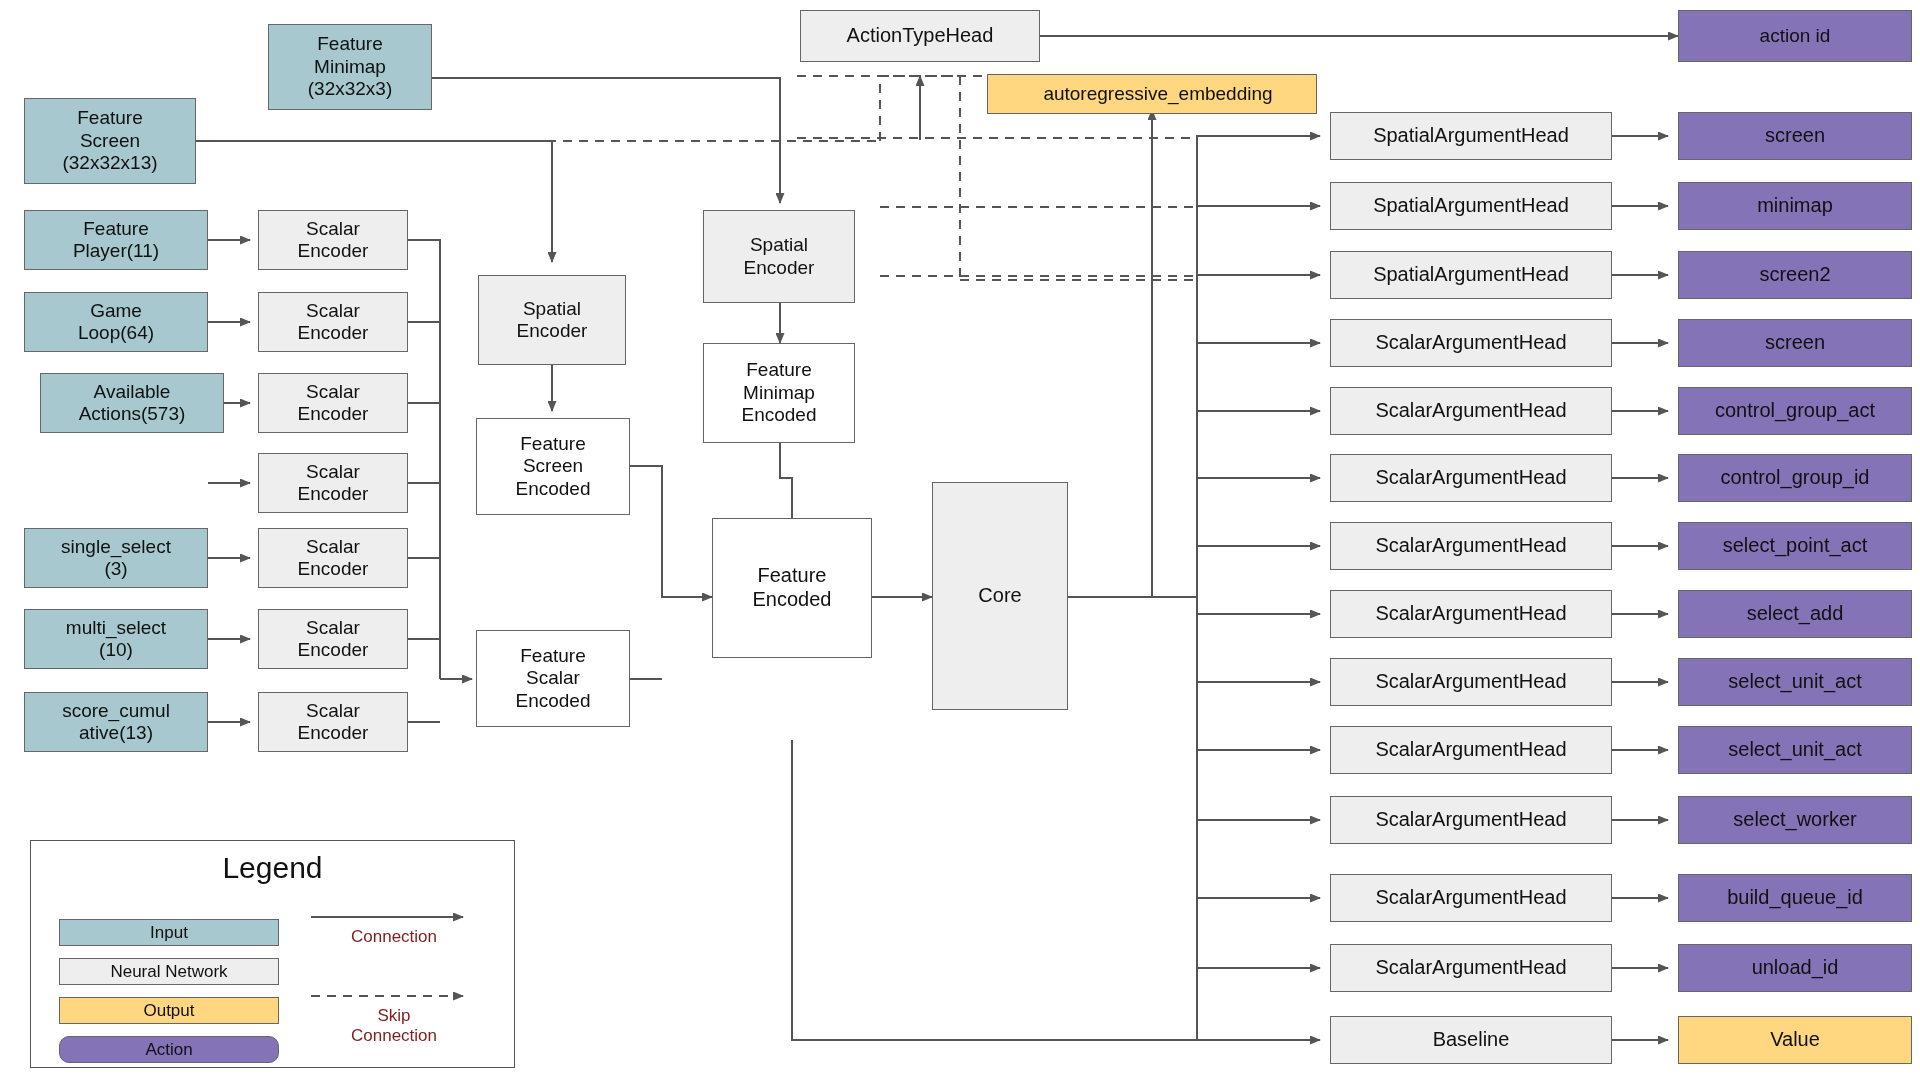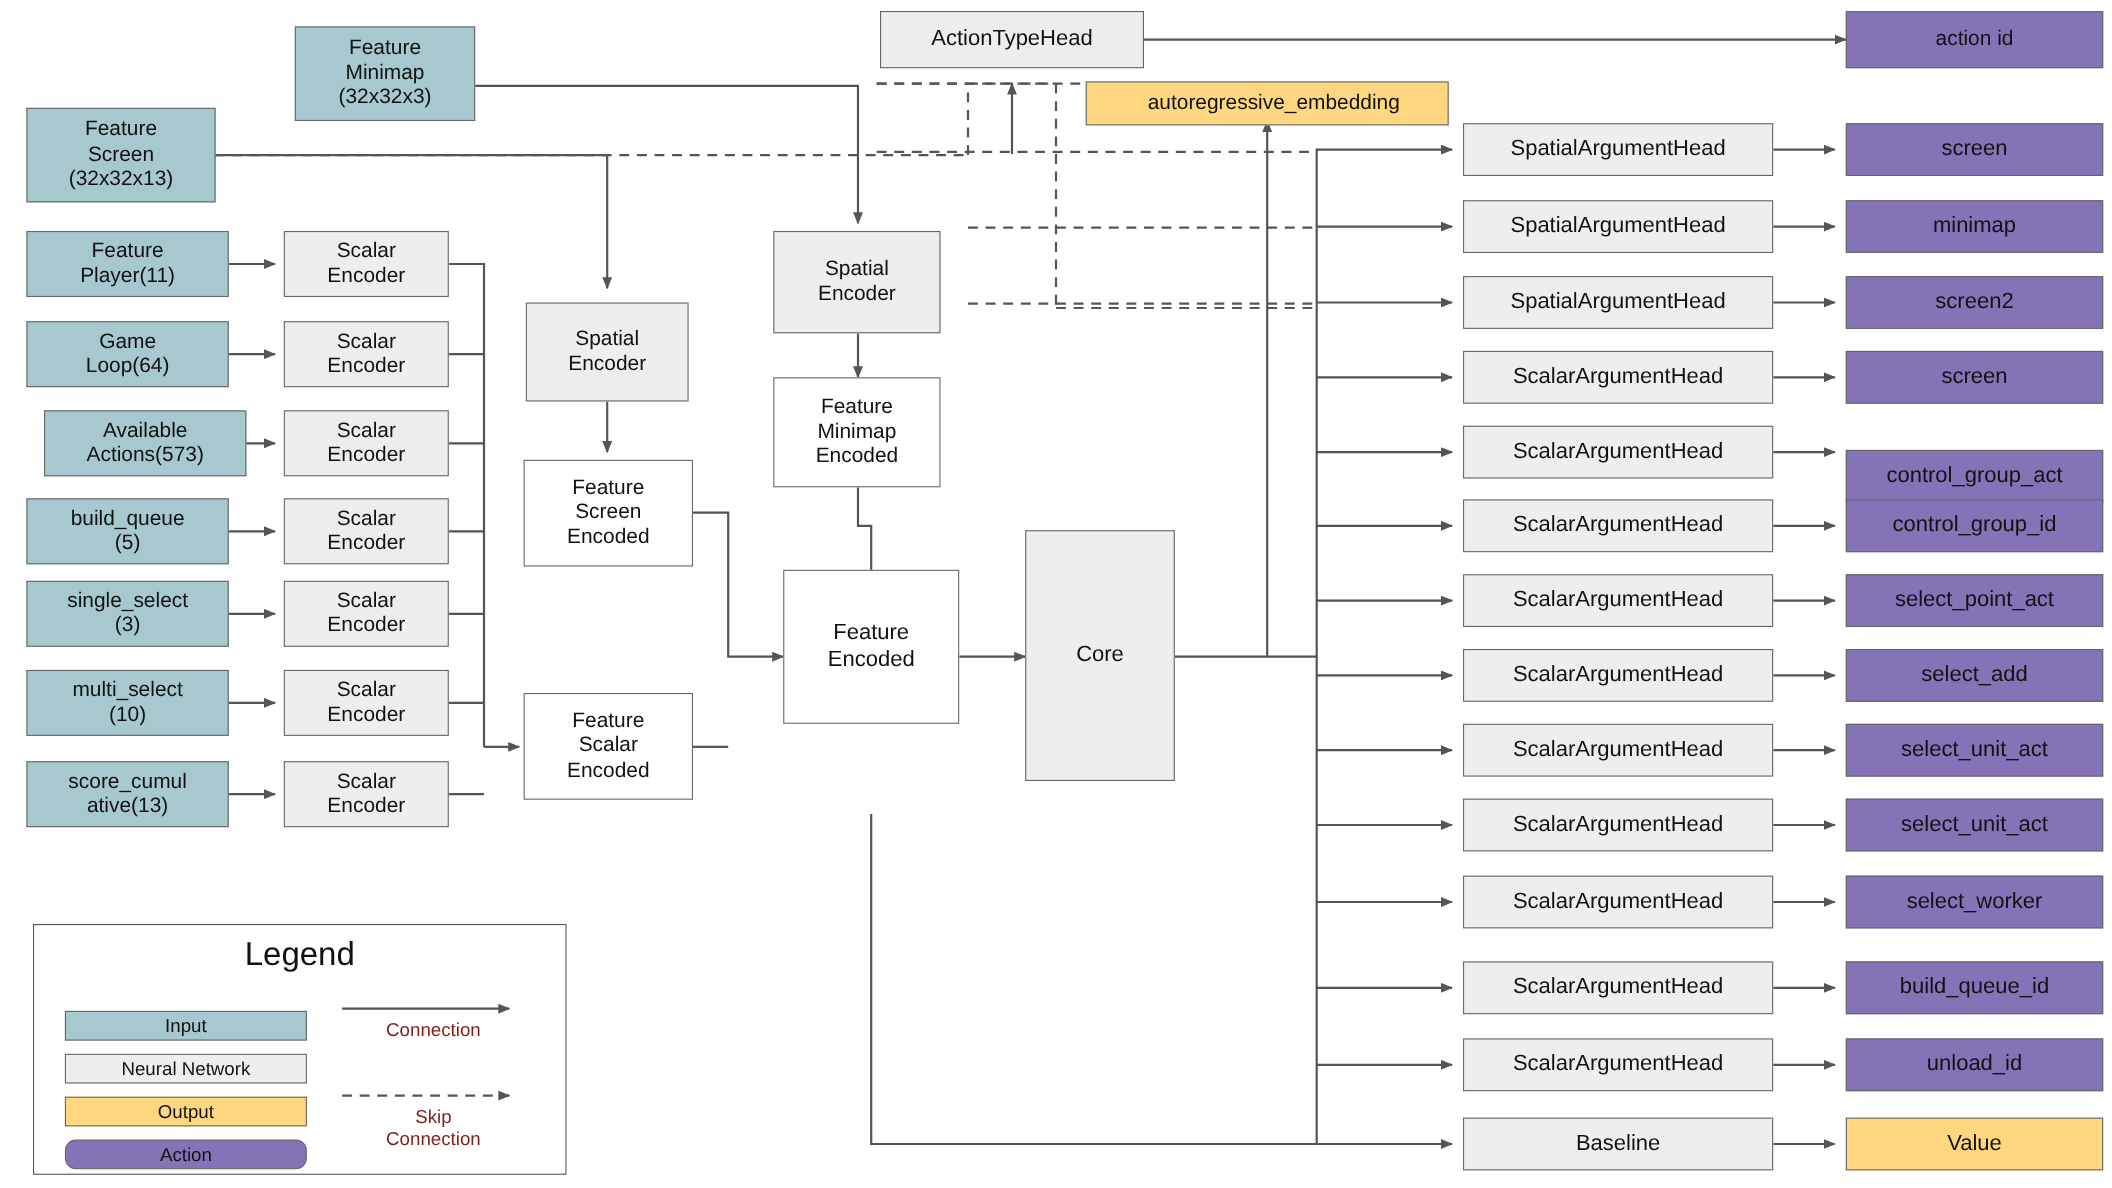--- a/index.html
+++ b/index.html
@@ -194,22 +194,20 @@
 
   <div class="node n-input fs-19" style="left:24px; top:210px; width:184px; height:60px;">Feature
 Player(11)</div>
 
   <div class="node n-input fs-19" style="left:24px; top:292px; width:184px; height:60px;">Game
 Loop(64)</div>
 
   <div class="node n-input fs-19" style="left:24px; top:373px; width:184px; height:60px;margin-left:16px;">Available
 Actions(573)</div>
 
-  <div class="node n-input fs-19" style="left:24px; top:453px; width:184px; height:60px;">build_queue
-(5)</div>
 
   <div class="node n-input fs-19" style="left:24px; top:528px; width:184px; height:60px;">single_select
 (3)</div>
 
   <div class="node n-input fs-19" style="left:24px; top:609px; width:184px; height:60px;">multi_select
 (10)</div>
 
   <div class="node n-input fs-19" style="left:24px; top:692px; width:184px; height:60px;">score_cumul
 ative(13)</div>
 
@@ -269,21 +267,21 @@
   <div class="node n-nn fs-18" style="left:1330px; top:726px; width:282px; height:48px;">ScalarArgumentHead</div>
   <div class="node n-nn fs-18" style="left:1330px; top:796px; width:282px; height:48px;">ScalarArgumentHead</div>
   <div class="node n-nn fs-18" style="left:1330px; top:874px; width:282px; height:48px;">ScalarArgumentHead</div>
   <div class="node n-nn fs-18" style="left:1330px; top:944px; width:282px; height:48px;">ScalarArgumentHead</div>
   <div class="node n-nn fs-18" style="left:1330px; top:1016px; width:282px; height:48px;">Baseline</div>
 
   <div class="node n-action fs-18" style="left:1678px; top:112px; width:234px; height:48px;">screen</div>
   <div class="node n-action fs-18" style="left:1678px; top:182px; width:234px; height:48px;">minimap</div>
   <div class="node n-action fs-18" style="left:1678px; top:251px; width:234px; height:48px;">screen2</div>
   <div class="node n-action fs-18" style="left:1678px; top:319px; width:234px; height:48px;">screen</div>
-  <div class="node n-action fs-18" style="left:1678px; top:409px; width:234px; height:48px;">control_group_act</div>
+  <div class="node n-action fs-18" style="left:1678px; top:387px; width:234px; height:48px;">control_group_act</div>
   <div class="node n-action fs-18" style="left:1678px; top:454px; width:234px; height:48px;">control_group_id</div>
   <div class="node n-action fs-18" style="left:1678px; top:522px; width:234px; height:48px;">select_point_act</div>
   <div class="node n-action fs-18" style="left:1678px; top:590px; width:234px; height:48px;">select_add</div>
   <div class="node n-action fs-18" style="left:1678px; top:658px; width:234px; height:48px;">select_unit_act</div>
   <div class="node n-action fs-18" style="left:1678px; top:726px; width:234px; height:48px;">select_unit_act</div>
   <div class="node n-action fs-18" style="left:1678px; top:796px; width:234px; height:48px;">select_worker</div>
   <div class="node n-action fs-18" style="left:1678px; top:874px; width:234px; height:48px;">build_queue_id</div>
   <div class="node n-action fs-18" style="left:1678px; top:944px; width:234px; height:48px;">unload_id</div>
   <div class="node n-output fs-18" style="left:1678px; top:1016px; width:234px; height:48px;">Value</div>
 

